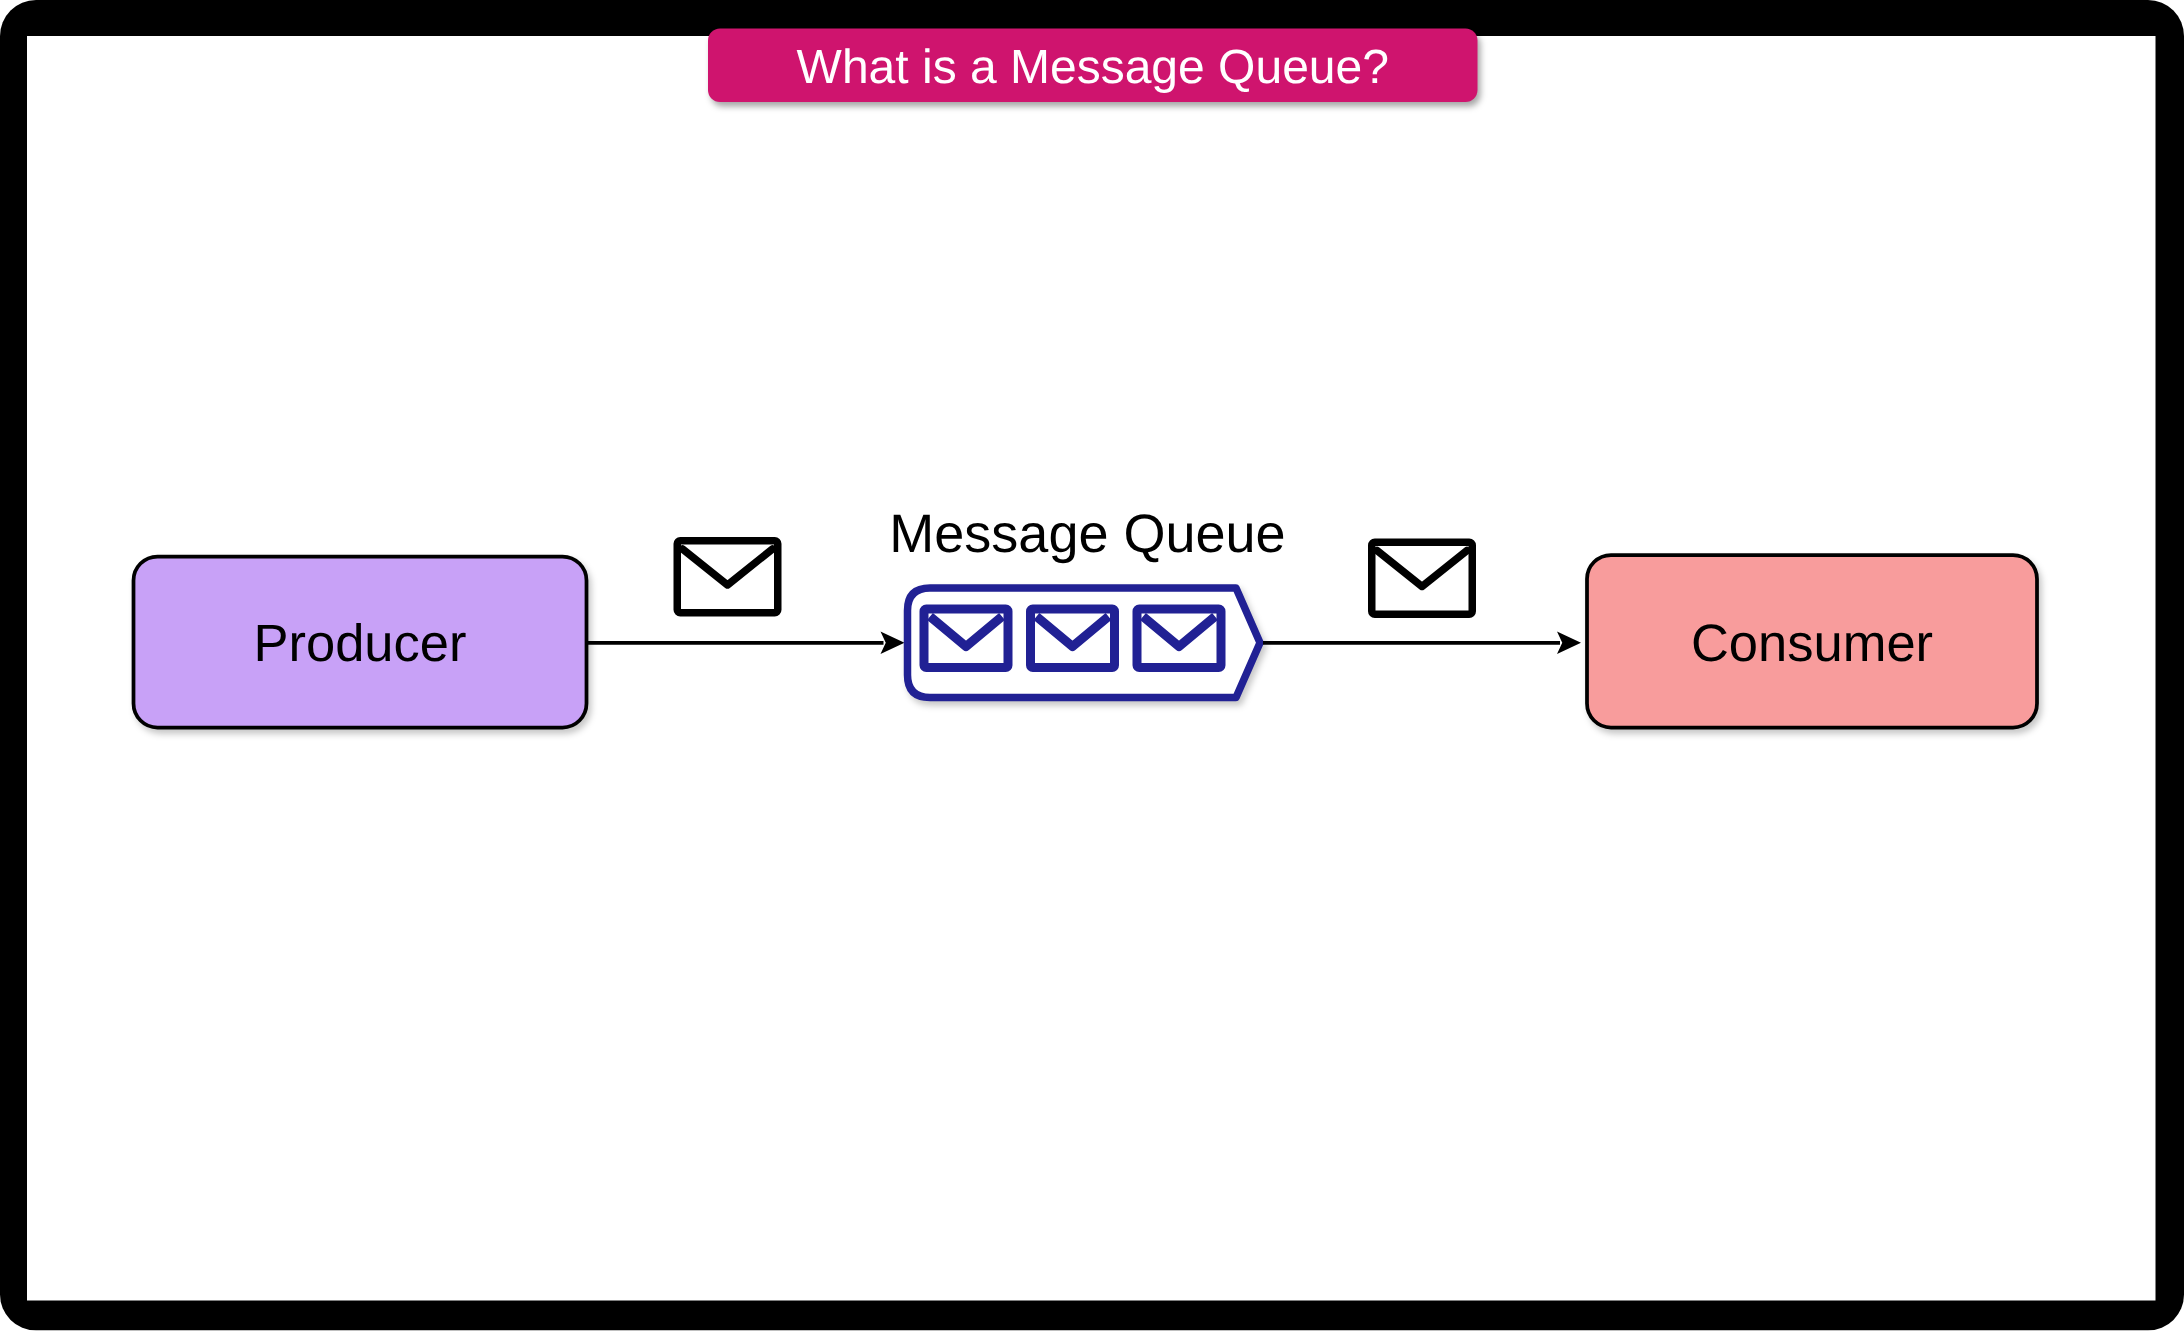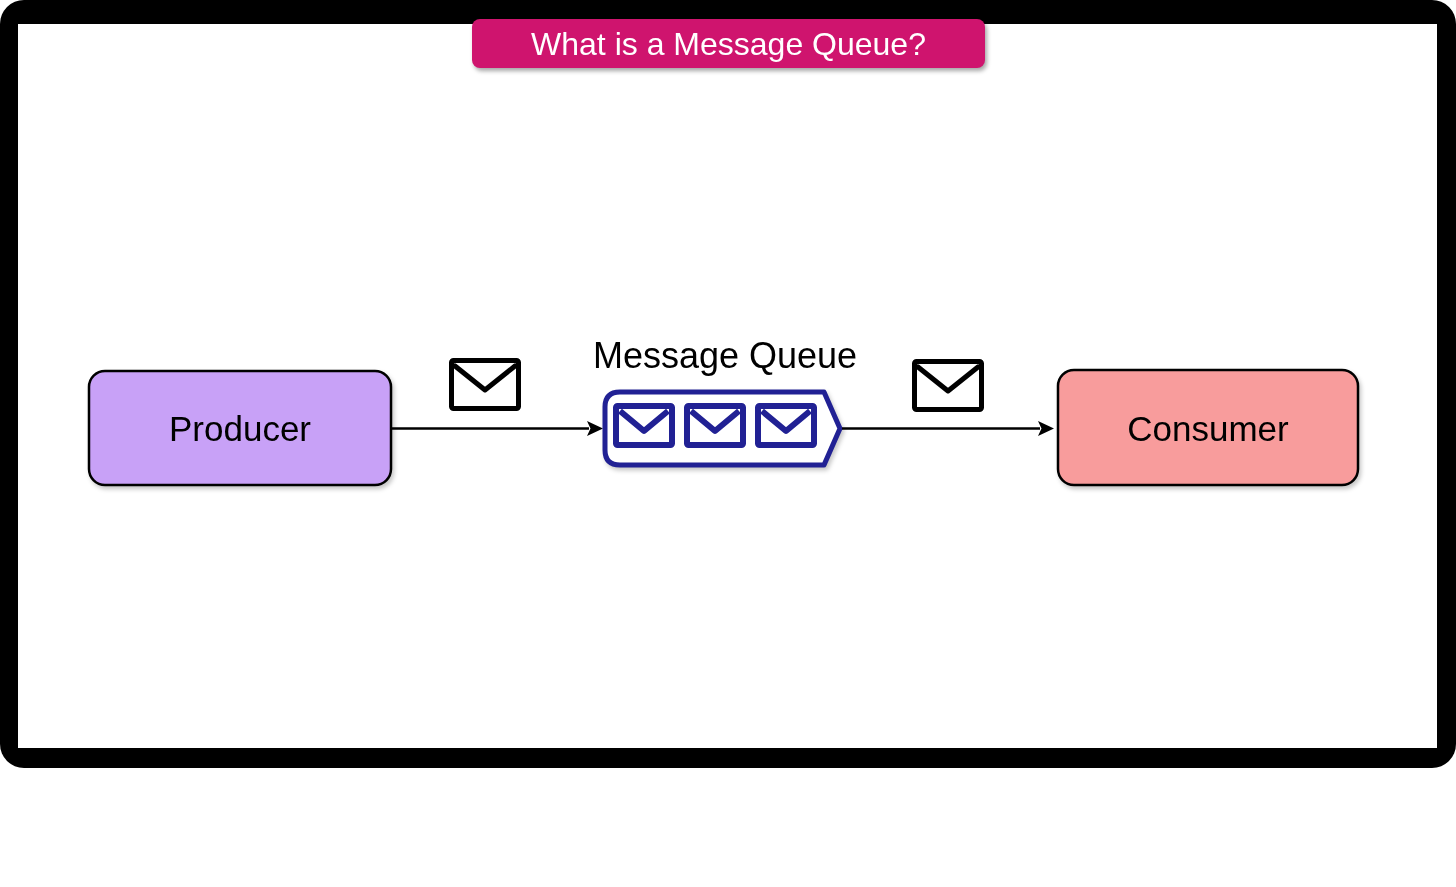--- a/index.html
+++ b/index.html
@@ -4,21 +4,21 @@
 <style>
   html, body {
     margin: 0;
     padding: 0;
     background: #ffffff;
     font-family: "Liberation Sans", sans-serif;
   }
   .stage {
     position: relative;
     width: 1456px;
-    height: 768px;
+    height: 887px;
     overflow: hidden;
   }
   .frame {
     position: absolute;
     inset: 0;
     background: #000000;
     border-radius: 24px;
   }
   .canvas {
     position: absolute;

